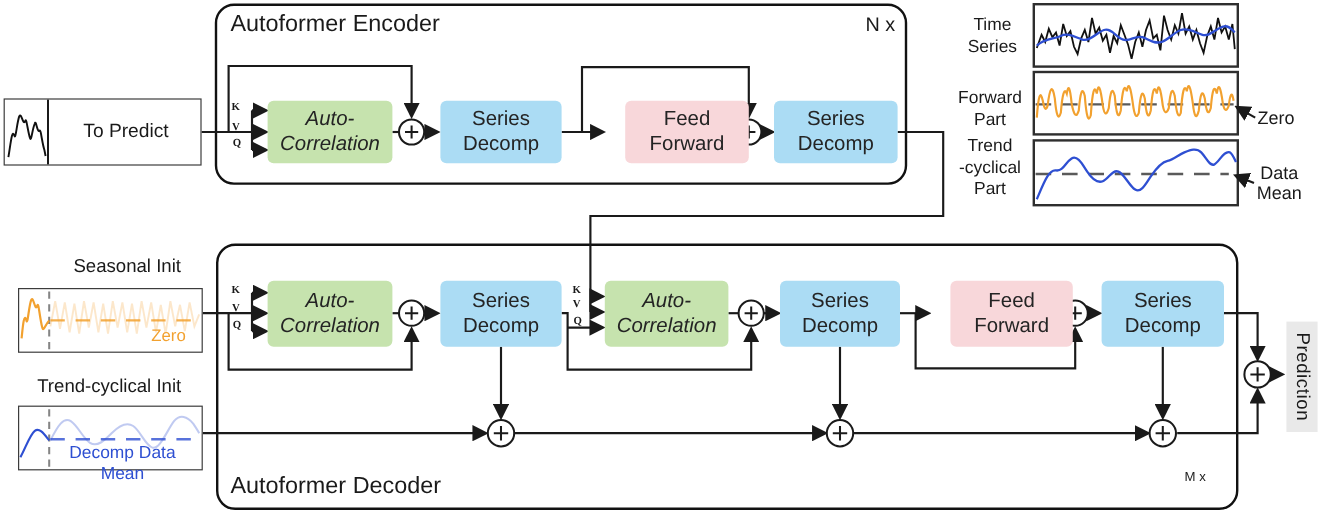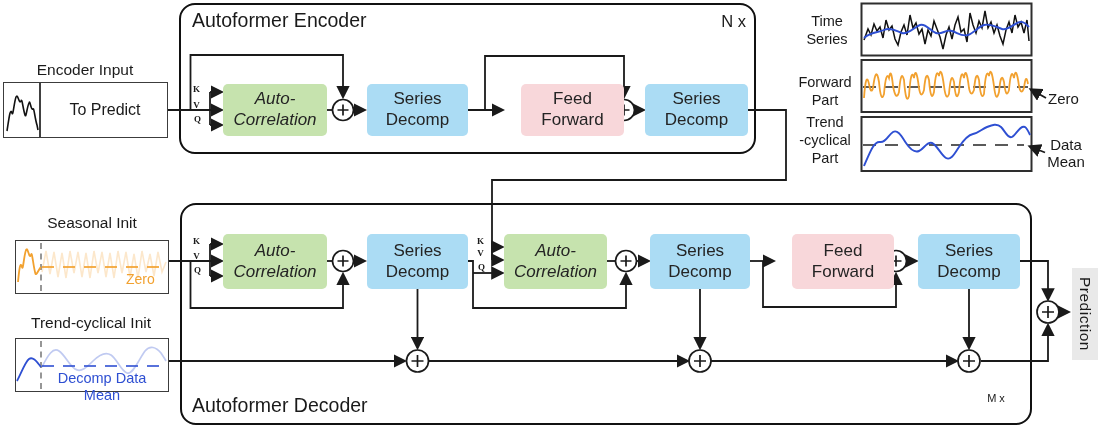--- a/index.html
+++ b/index.html
@@ -177,21 +177,20 @@
       <rect class="plotbox" x="861.5" y="117" width="170" height="54"></rect>
       <path class="dashgray" d="M863,145 H1024"></path>
       <path d="M864,166 C870,152 874,141 880,142 C886,143 888,135 893,132 C898,129 902,137 906,143 C910,149 914,153 919,151 C924,149 927,141 932,143 C937,145 941,155 946,158 C951,161 955,153 959,147 C963,141 968,135 973,134 C978,133 982,129 987,127 C992,125 997,123 1001,127 C1005,131 1008,139 1012,137 C1016,135 1020,125 1025,127 C1027,128 1029,133 1030,135" stroke="var(--line_blue)" stroke-width="1.9" fill="none"></path>
     </g>
     <g>
       <path class="wire" d="M1046,98 L1031,89.5" marker-end="url(#ah)" stroke-width="1.5"></path>
       <path class="wire" d="M1045,152.5 L1030,146.5" marker-end="url(#ah)" stroke-width="1.5"></path>
     </g>
   </svg>
 
-  <div class="lbl" style="left:10px;top:61px;width:150px">Encoder Input</div>
   <div class="iobox" style="left:3px;top:82px;width:165px;height:56px"></div>
   <div class="lbl" style="left:45px;top:101px;width:120px;font-size:16px">To Predict</div>
 
   <div class="lbl title" style="left:192px;top:9px;width:230px;text-align:left">Autoformer Encoder</div>
   <div class="lbl" style="left:698px;top:12px;width:48px;font-size:16.5px;text-align:right">N x</div>
 
   <div class="block green" style="left:223px;top:84px;width:104px;height:52px">Auto-
 Correlation</div>
   <div class="block blue" style="left:367px;top:84px;width:101px;height:52px">Series
 Decomp</div>
@@ -221,21 +220,21 @@
 Decomp</div>
 
   <div class="kvq" style="left:191px;top:236px">K</div>
   <div class="kvq" style="left:191px;top:251px">V</div>
   <div class="kvq" style="left:192px;top:265px">Q</div>
 
   <div class="kvq" style="left:475px;top:236px">K</div>
   <div class="kvq" style="left:475px;top:248px">V</div>
   <div class="kvq" style="left:476px;top:262px">Q</div>
 
-  <div class="lbl" style="left:15px;top:214px;width:154px">Seasonal Init</div>
+  <div class="lbl" style="left:29px;top:214px;width:154px">Seasonal Init</div>
   <div class="iobox" style="left:15px;top:240px;width:154px;height:54px"></div>
   <div class="lbl" style="left:126px;top:271px;width:40px;font-size:14px;color:var(--orange);text-align:left">Zero</div>
 
   <div class="lbl" style="left:6px;top:314px;width:170px">Trend-cyclical Init</div>
   <div class="iobox" style="left:15px;top:338px;width:154px;height:54px"></div>
   <div class="lbl" style="left:38px;top:370px;width:128px;font-size:14.5px;color:var(--line_blue)">Decomp Data Mean</div>
 
   <div class="lbl legend" style="left:796px;top:12px;width:62px">Time
 Series</div>
   <div class="lbl legend" style="left:792px;top:73px;width:66px">Forward

